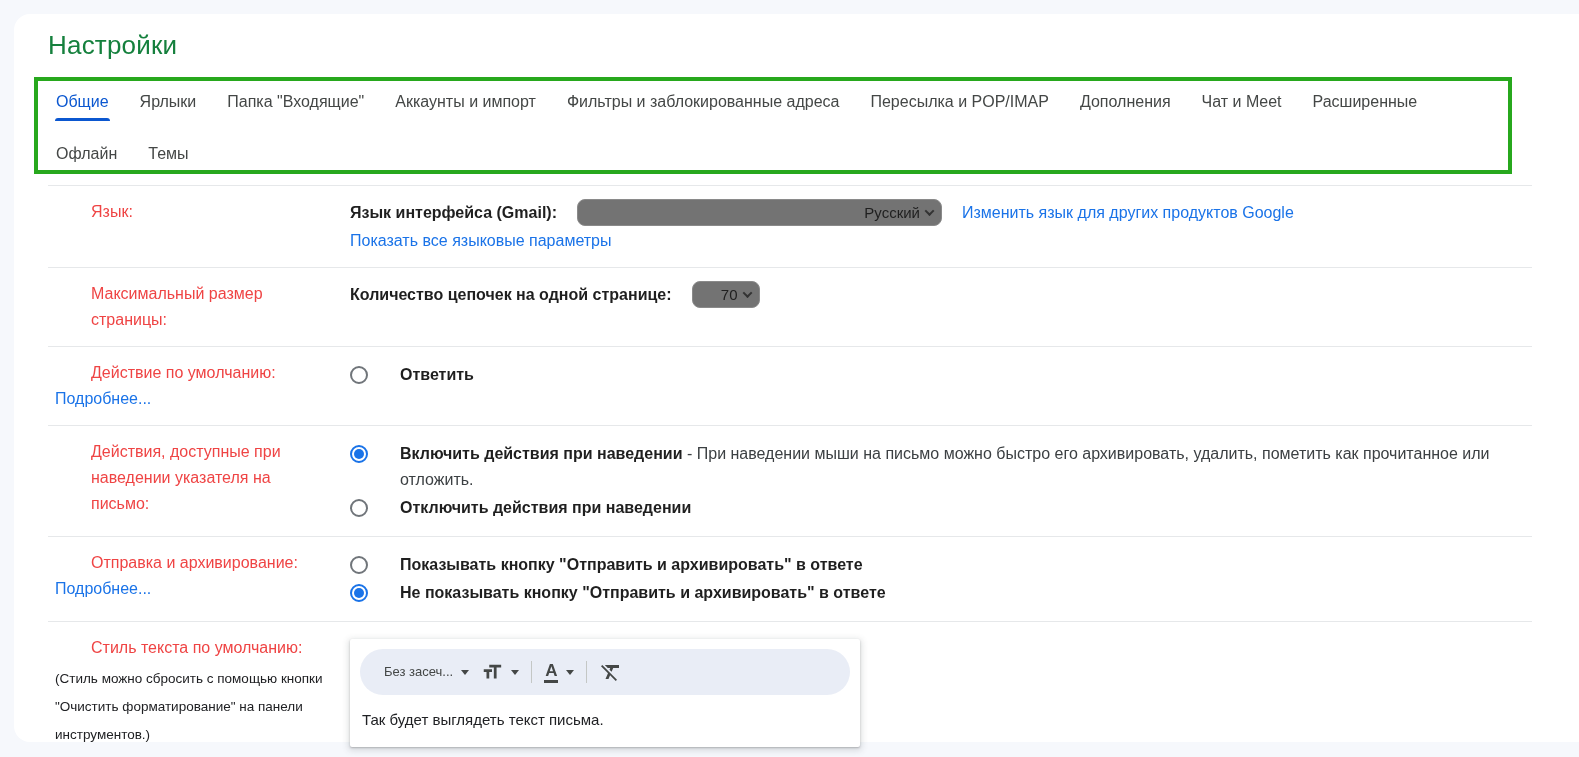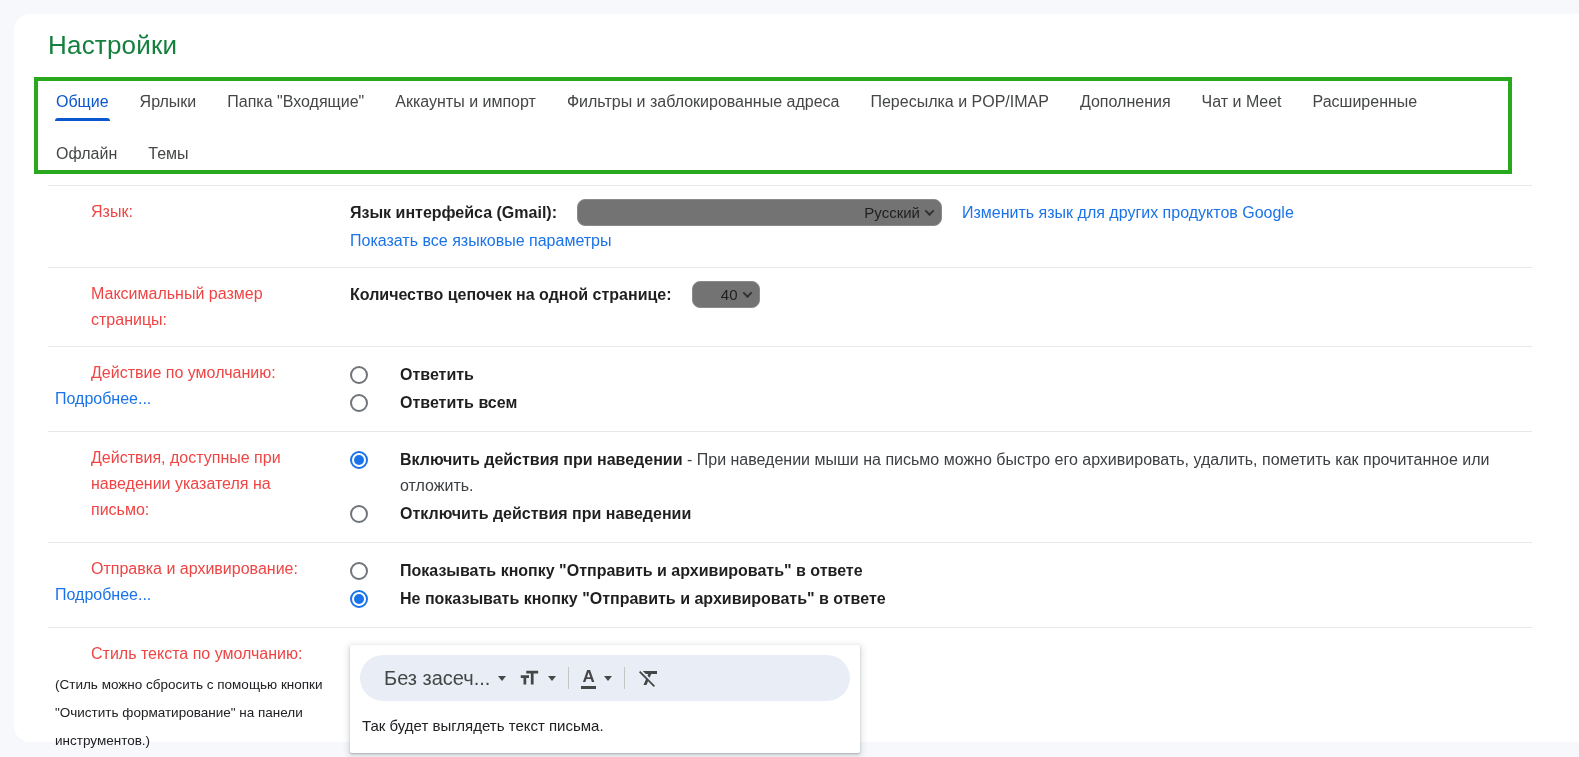--- a/index.html
+++ b/index.html
@@ -81,21 +81,21 @@
   .style-card {
     width:510px; background:#fff; border-radius:2px; margin-top:4px;
     box-shadow:0 1px 2px rgba(60,64,67,.30), 0 2px 6px 2px rgba(60,64,67,.15);
     padding:10px;
   }
   .fmt-toolbar {
     height:46px; border-radius:23px; background:#e9edf6;
     display:flex; align-items:center; gap:12px; padding:0 16px 0 24px;
   }
   .fmt-btn { display:flex; align-items:center; gap:8px; cursor:pointer; color:#444746; }
-  .font-name { font-size:20px; color:#444746; white-space:nowrap; }
+  .font-name { font-size:13px; color:#444746; white-space:nowrap; }
   .tri {
     width:0; height:0; border-left:4px solid transparent;
     border-right:4px solid transparent; border-top:5px solid #444746;
   }
   .tb-div { width:1px; height:22px; background:#c4c7c5; }
   .color-a {
     font-weight:700; font-size:17px; line-height:1; color:#444746;
     border-bottom:3px solid #444746; padding:0 1px 1px;
   }
   .preview-text { font-size:15px; color:#202124; padding:12px 2px 4px; }
@@ -145,41 +145,37 @@
         </div>
       </div>
     </div>
 
     <div class="row">
       <div class="label">Максимальный размер страницы:</div>
       <div>
         <div class="field-line">
           <span class="field-label">Количество цепочек на одной странице:</span>
           <span class="select sel-size">
-            <span>40</span>
+            <span>70</span>
             <span class="chev"></span>
           </span>
         </div>
       </div>
     </div>
 
 
     <div class="row">
       <div>
         <div class="label">Действие по умолчанию:</div>
         <a class="link">Подробнее...</a>
       </div>
       <div>
         <div class="opt">
           <span class="radio"></span>
           <span class="opt-text">Ответить</span>
-        </div>
-        <div class="opt">
-          <span class="radio"></span>
-          <span class="opt-text">Ответить всем</span>
         </div>
       </div>
     </div>
 
     <div class="row">
       <div class="label">Действия, доступные при наведении указателя на письмо:</div>
       <div>
         <div class="opt">
           <span class="radio checked"></span>
           <span>

